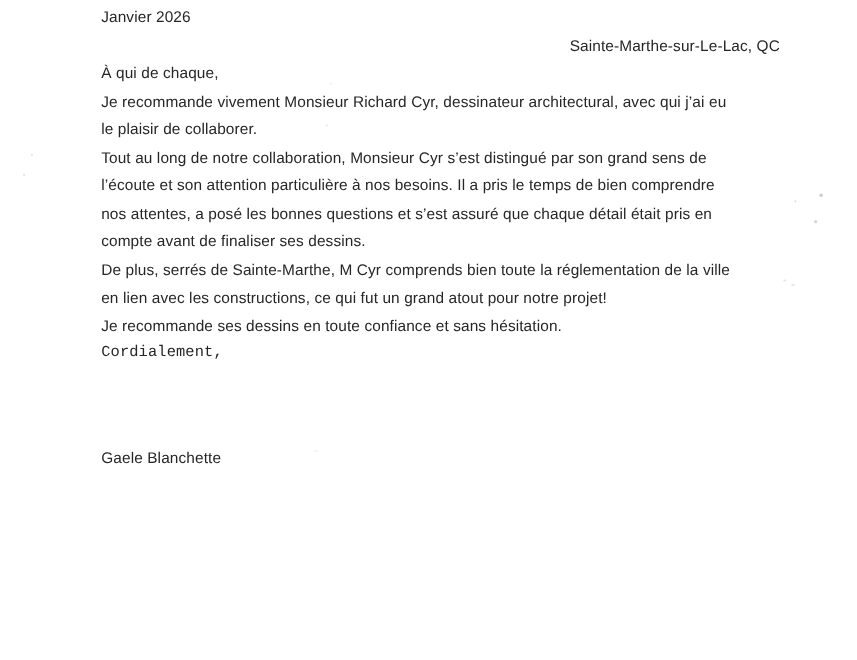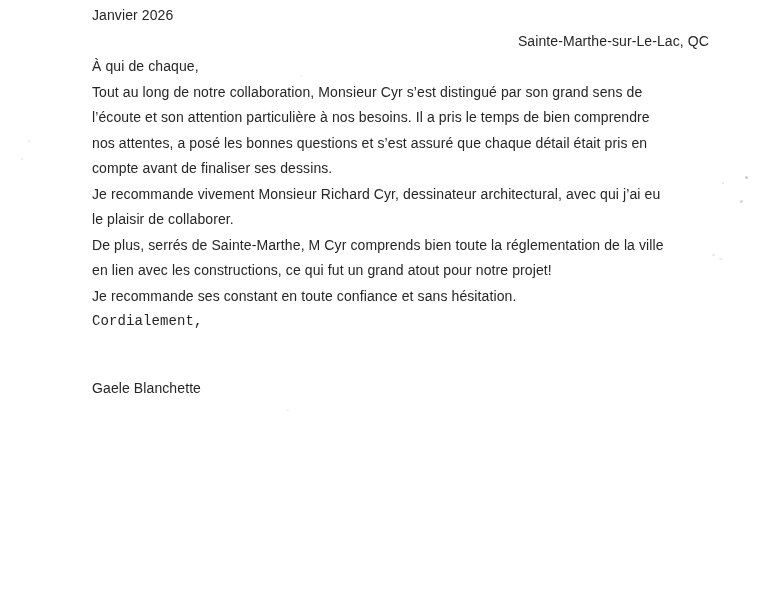--- a/index.html
+++ b/index.html
@@ -20,52 +20,52 @@
     line-height: 25.5px;
     color: #262626;
     letter-spacing: 0.1px;
   }
   .page p { margin: 0; }
   .line-date { margin: 0; }
   .line-location { margin-top: 8.5px; text-align: right; }
   .line-salutation { margin-top: 33.5px; margin-bottom: 7.5px; }
   .para { margin: 0 0 2px 0; white-space: pre-line; }
   .line-closing { margin: 0; font-family: Liberation Mono, monospace; }
-  .signature-block { margin-top: 41px; line-height: 25.5px; }
+  .signature-block { margin-top: 69px; line-height: 25.5px; }
   .artifact {
     position: absolute;
     background: #8a8a8a;
     border-radius: 50%;
     pointer-events: none;
   }
 </style>
 </head>
 <body>
 
 <div class="page">
 
   <p class="line-date">Janvier 2026</p>
 
   <p class="line-location">Sainte-Marthe-sur-Le-Lac, QC</p>
 
   <p class="line-salutation">À qui de chaque,</p>
 
+  <p class="para">Je recommande vivement Monsieur Richard Cyr, dessinateur architectural, avec qui j’ai eu
+le plaisir de collaborer.</p>
+
   <p class="para">Tout au long de notre collaboration, Monsieur Cyr s’est distingué par son grand sens de
 l’écoute et son attention particulière à nos besoins. Il a pris le temps de bien comprendre
 nos attentes, a posé les bonnes questions et s’est assuré que chaque détail était pris en
 compte avant de finaliser ses dessins.</p>
 
-  <p class="para">Je recommande vivement Monsieur Richard Cyr, dessinateur architectural, avec qui j’ai eu
-le plaisir de collaborer.</p>
-
 
   <p class="para">De plus, serrés de Sainte-Marthe, M Cyr comprends bien toute la réglementation de la ville
 en lien avec les constructions, ce qui fut un grand atout pour notre projet!</p>
 
-  <p class="para">Je recommande ses constant en toute confiance et sans hésitation.</p>
+  <p class="para">Je recommande ses dessins en toute confiance et sans hésitation.</p>
 
   <p class="line-closing">Cordialement,</p>
 
   <div class="signature-block">
     <p>Gaele Blanchette</p>
   </div>
 
   <div class="artifact" style="left:745px; top:176px; width:3px; height:3px; opacity:0.45;"></div>
   <div class="artifact" style="left:722px; top:182px; width:2px; height:2px; opacity:0.25;"></div>
   <div class="artifact" style="left:740px; top:200px; width:3px; height:3px; opacity:0.35;"></div>

